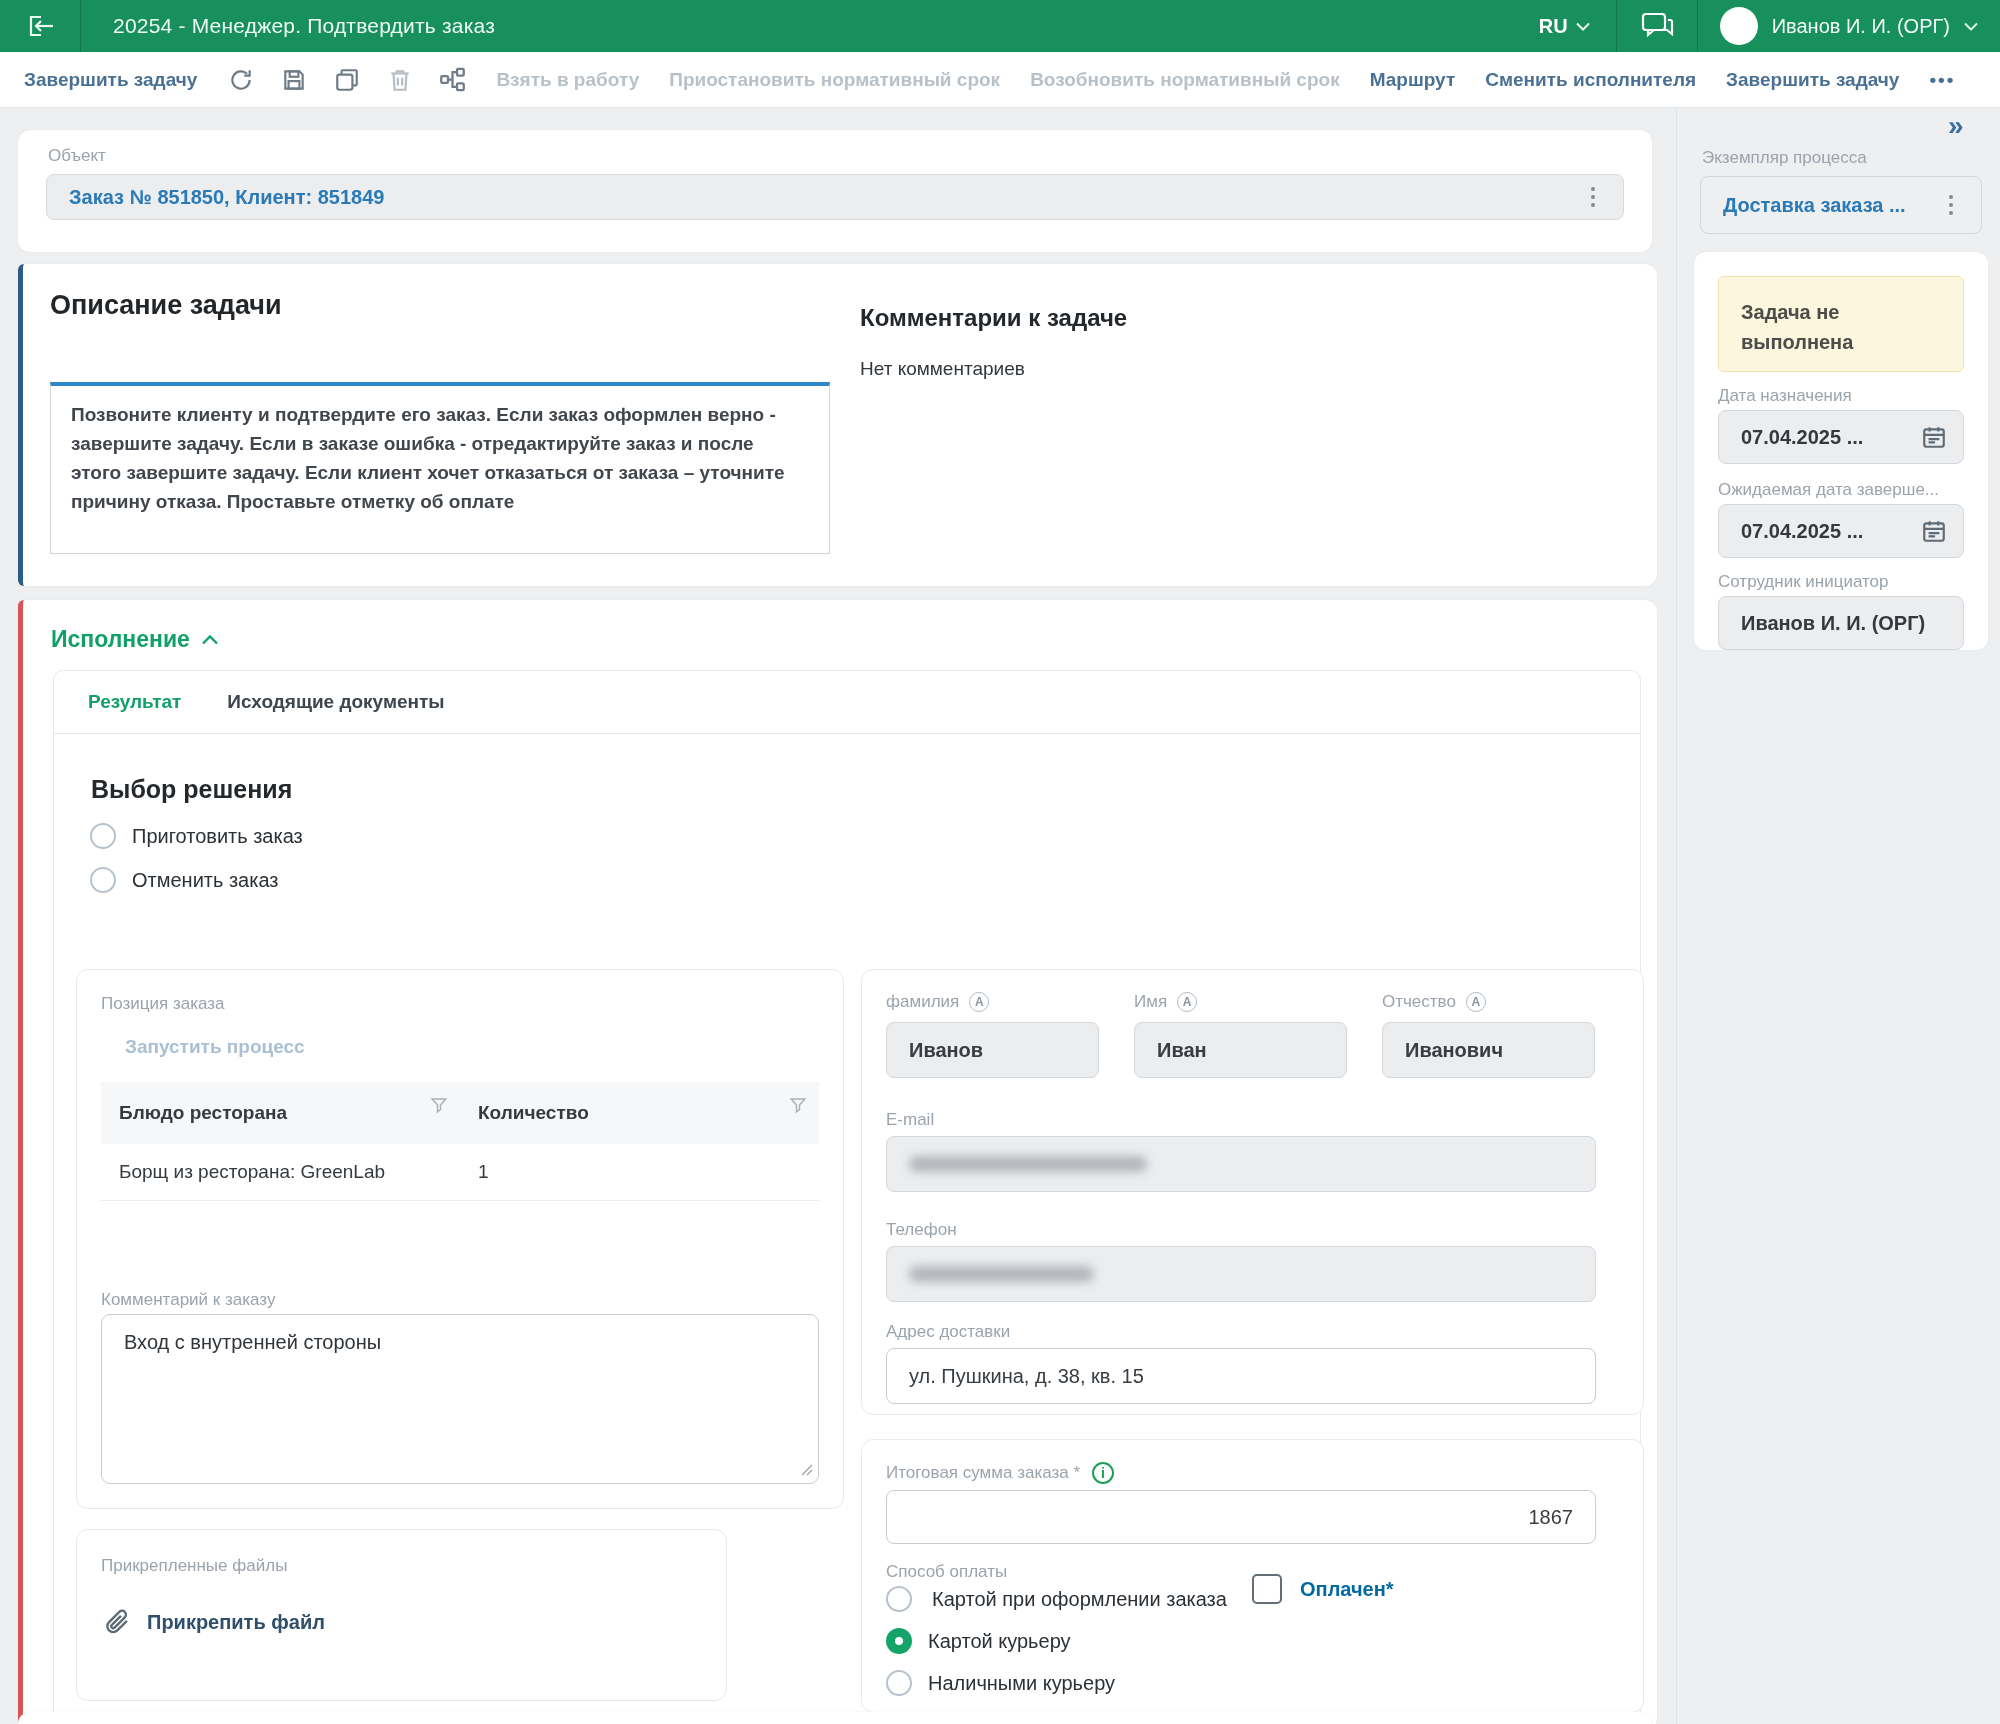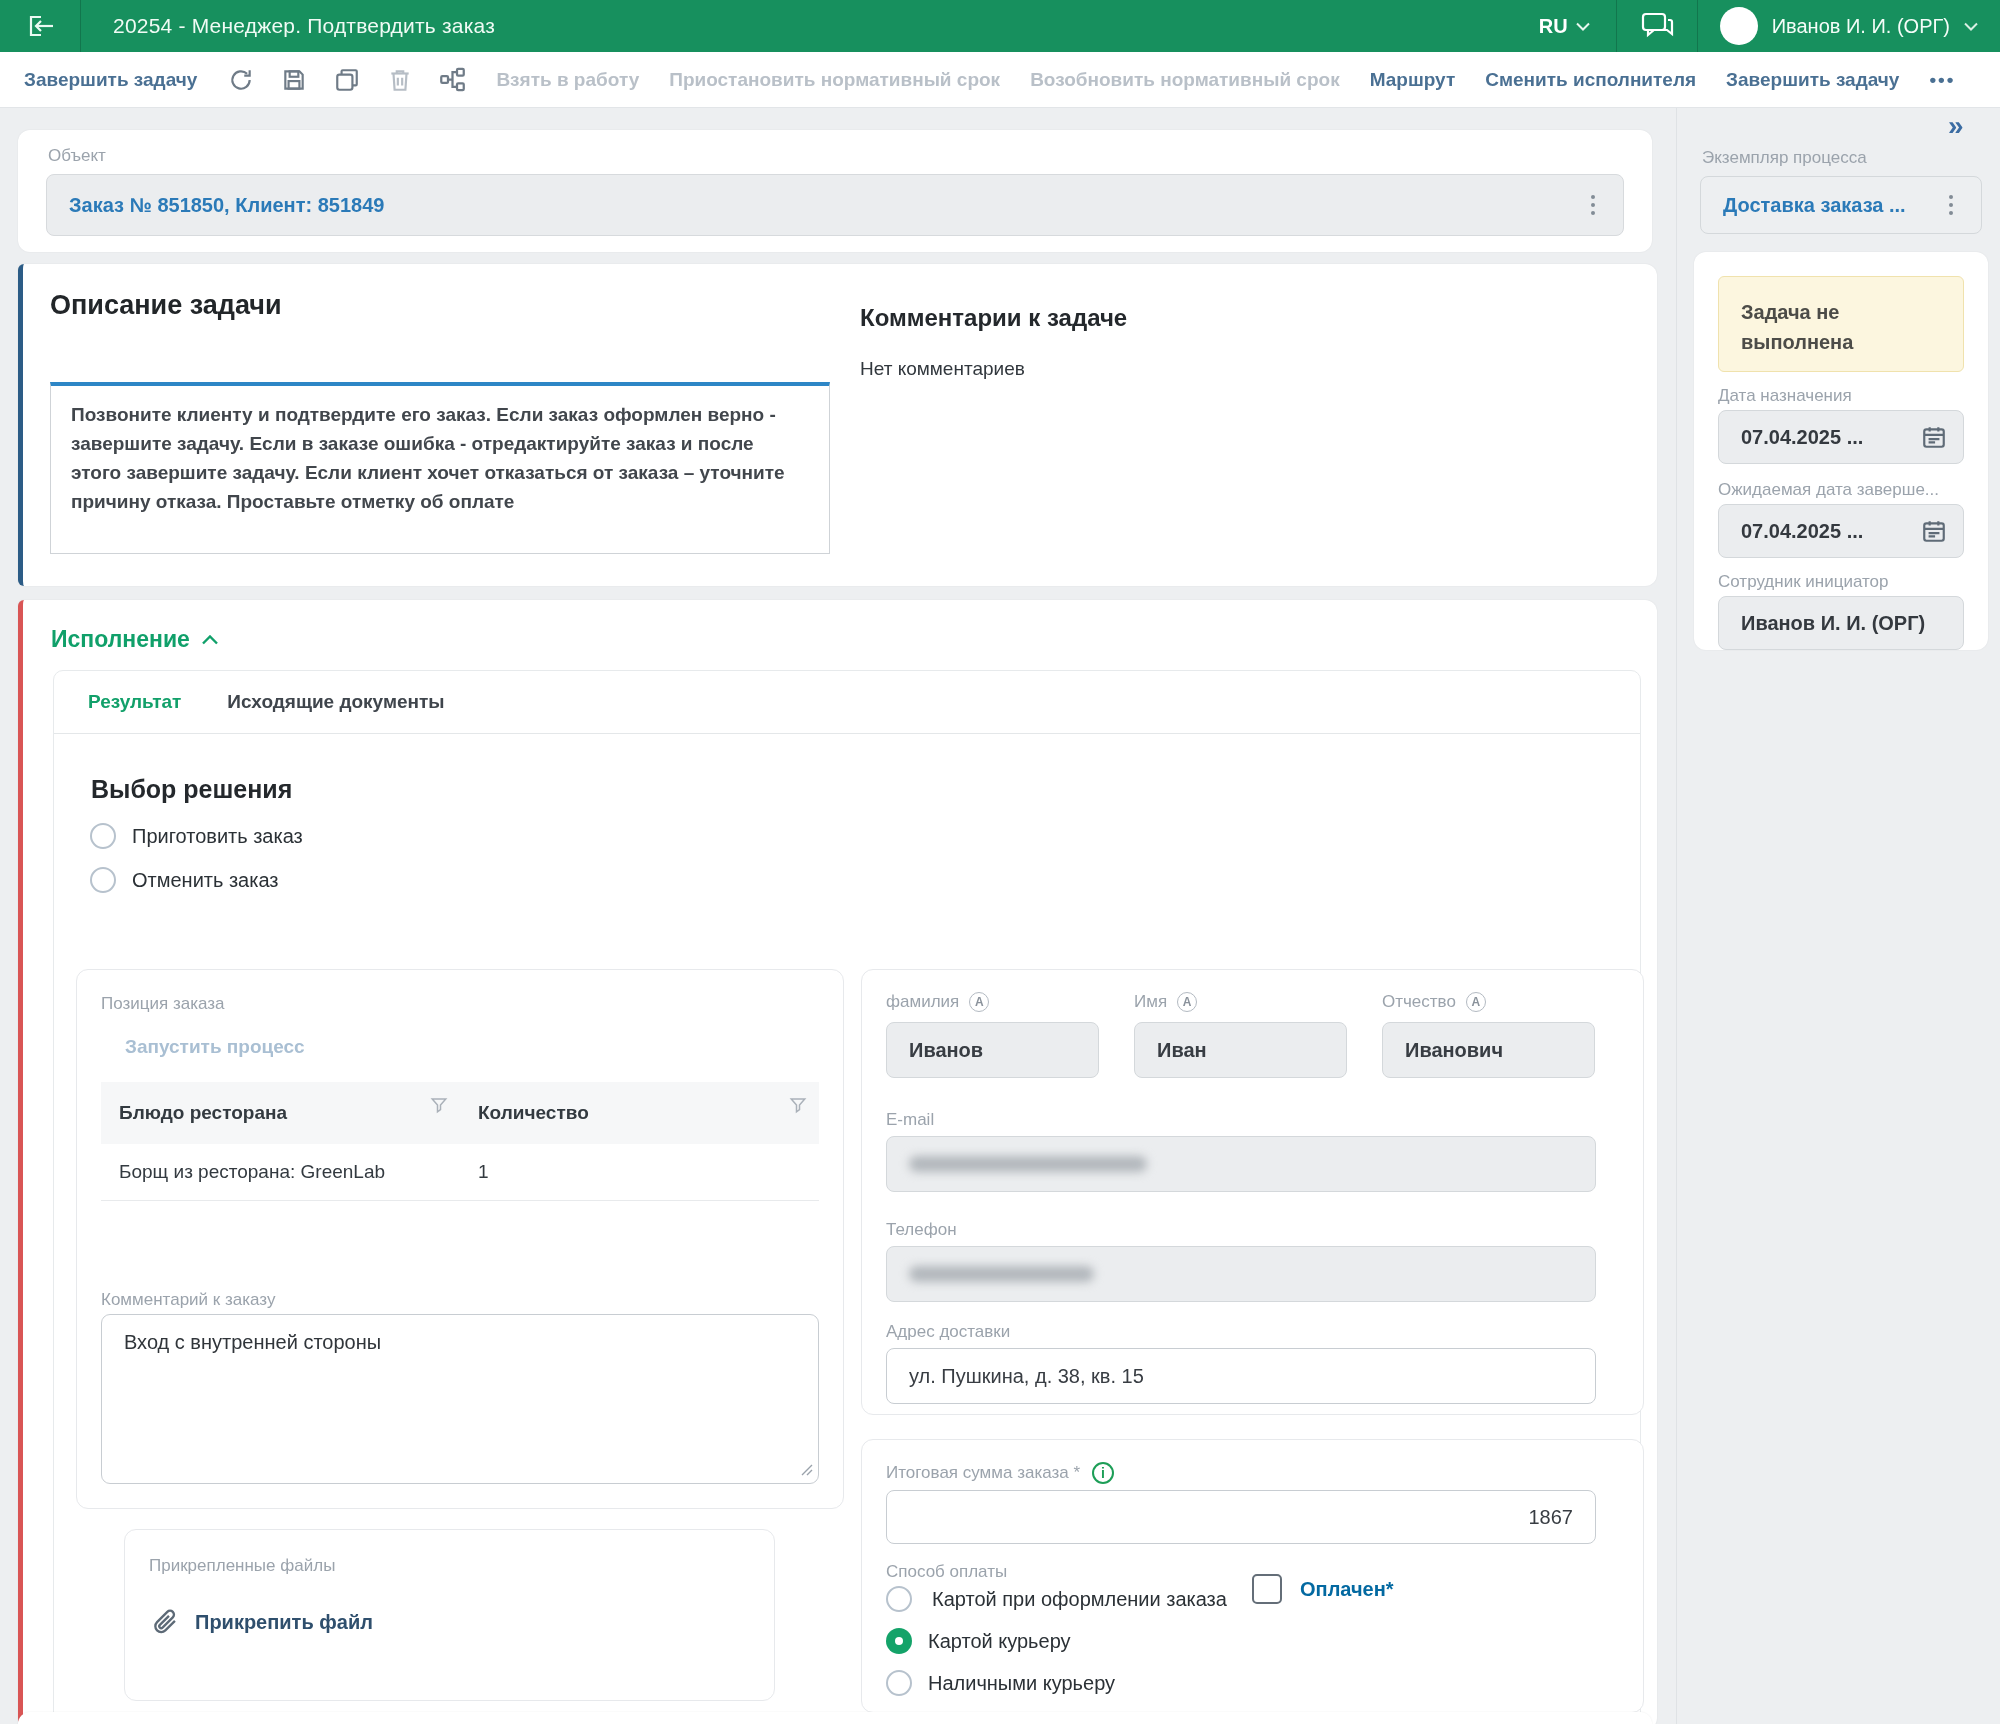--- a/index.html
+++ b/index.html
@@ -32,21 +32,21 @@
   .field{box-sizing:border-box;border-radius:8px;display:flex;align-items:center;padding:0 22px;font-size:20px;color:#383d43;}
   .field.disabled{background:#ebedef;border:1px solid #d4d8db;font-weight:600;}
   .field.editable{background:#fff;border:1px solid #c8cdd2;}
   .kebab{display:flex;flex-direction:column;gap:4px;margin-left:auto;cursor:pointer;padding:6px;}
   .kebab i{width:4px;height:4px;border-radius:50%;background:#828c96;}
   .link-blue{color:#2b7ab8;}
 
   
   #object-card{left:18px;top:130px;width:1634px;height:122px;}
   #object-card .lbl{position:absolute;left:30px;top:16px;}
-  #object-field{position:absolute;left:28px;top:44px;width:1578px;height:62px;background:#ebedef;border:1px solid #d7dadd;}
+  #object-field{position:absolute;left:28px;top:44px;width:1578px;height:46px;background:#ebedef;border:1px solid #d7dadd;}
   #object-field .val{font-size:20px;font-weight:600;}
 
   
   #desc-card{left:18px;top:264px;width:1634px;height:322px;border-left:5px solid #2c5c86;border-top-left-radius:6px;border-bottom-left-radius:6px;}
   #desc-title{position:absolute;left:27px;top:26px;font-size:27px;font-weight:700;color:#222629;}
   #desc-box{position:absolute;left:27px;top:118px;width:780px;height:172px;box-sizing:border-box;border:1px solid #cfd3d7;border-top:4px solid #2d86c6;padding:14px 20px;font-size:19px;line-height:29px;font-weight:700;color:#41464c;}
   #comments-title{position:absolute;left:837px;top:40px;font-size:24px;font-weight:700;color:#24282c;}
   #comments-empty{position:absolute;left:837px;top:94px;font-size:19px;color:#31373d;}
 
   
@@ -72,21 +72,21 @@
   #order-label{position:absolute;left:24px;top:24px;}
   #run-process{position:absolute;left:48px;top:66px;font-size:19px;font-weight:600;color:#a9bfd3;cursor:pointer;}
   #order-table{position:absolute;left:24px;top:112px;width:718px;border-collapse:collapse;table-layout:fixed;}
   #order-table th{background:#f6f7f8;height:62px;text-align:left;padding:0 18px;font-size:19px;font-weight:600;color:#333a40;position:relative;}
   #order-table td{height:56px;padding:0 18px;font-size:19px;color:#333a40;border-bottom:1px solid #e8eaec;white-space:nowrap;overflow:hidden;}
   #order-table th .funnel{position:absolute;right:12px;top:14px;}
   #comment-label{position:absolute;left:24px;top:320px;}
   #comment-area{position:absolute;left:24px;top:344px;width:718px;height:170px;box-sizing:border-box;border:1px solid #c8cdd2;border-radius:9px;background:#fff;padding:16px 22px;font-size:20px;color:#30353a;}
 
   
-  #files-card{left:22px;top:858px;width:651px;height:172px;margin-left:48px;}
+  #files-card{left:22px;top:858px;width:651px;height:172px;}
   #files-label{position:absolute;left:24px;top:26px;}
   #attach-btn{position:absolute;left:26px;top:78px;display:flex;align-items:center;gap:16px;cursor:pointer;}
   #attach-btn span{font-size:20px;font-weight:700;color:#2f4f6d;}
 
   
   #client-card{left:807px;top:298px;width:783px;height:446px;}
   .fio-label{position:absolute;top:22px;display:flex;align-items:center;gap:10px;}
   .circ-a{width:20px;height:20px;box-sizing:border-box;border:1.5px solid #b3bac2;border-radius:50%;font-size:12px;color:#8a929b;display:flex;align-items:center;justify-content:center;font-weight:600;}
   .fio-input{position:absolute;top:52px;height:56px;width:213px;}
   #email-label{position:absolute;left:24px;top:140px;}

